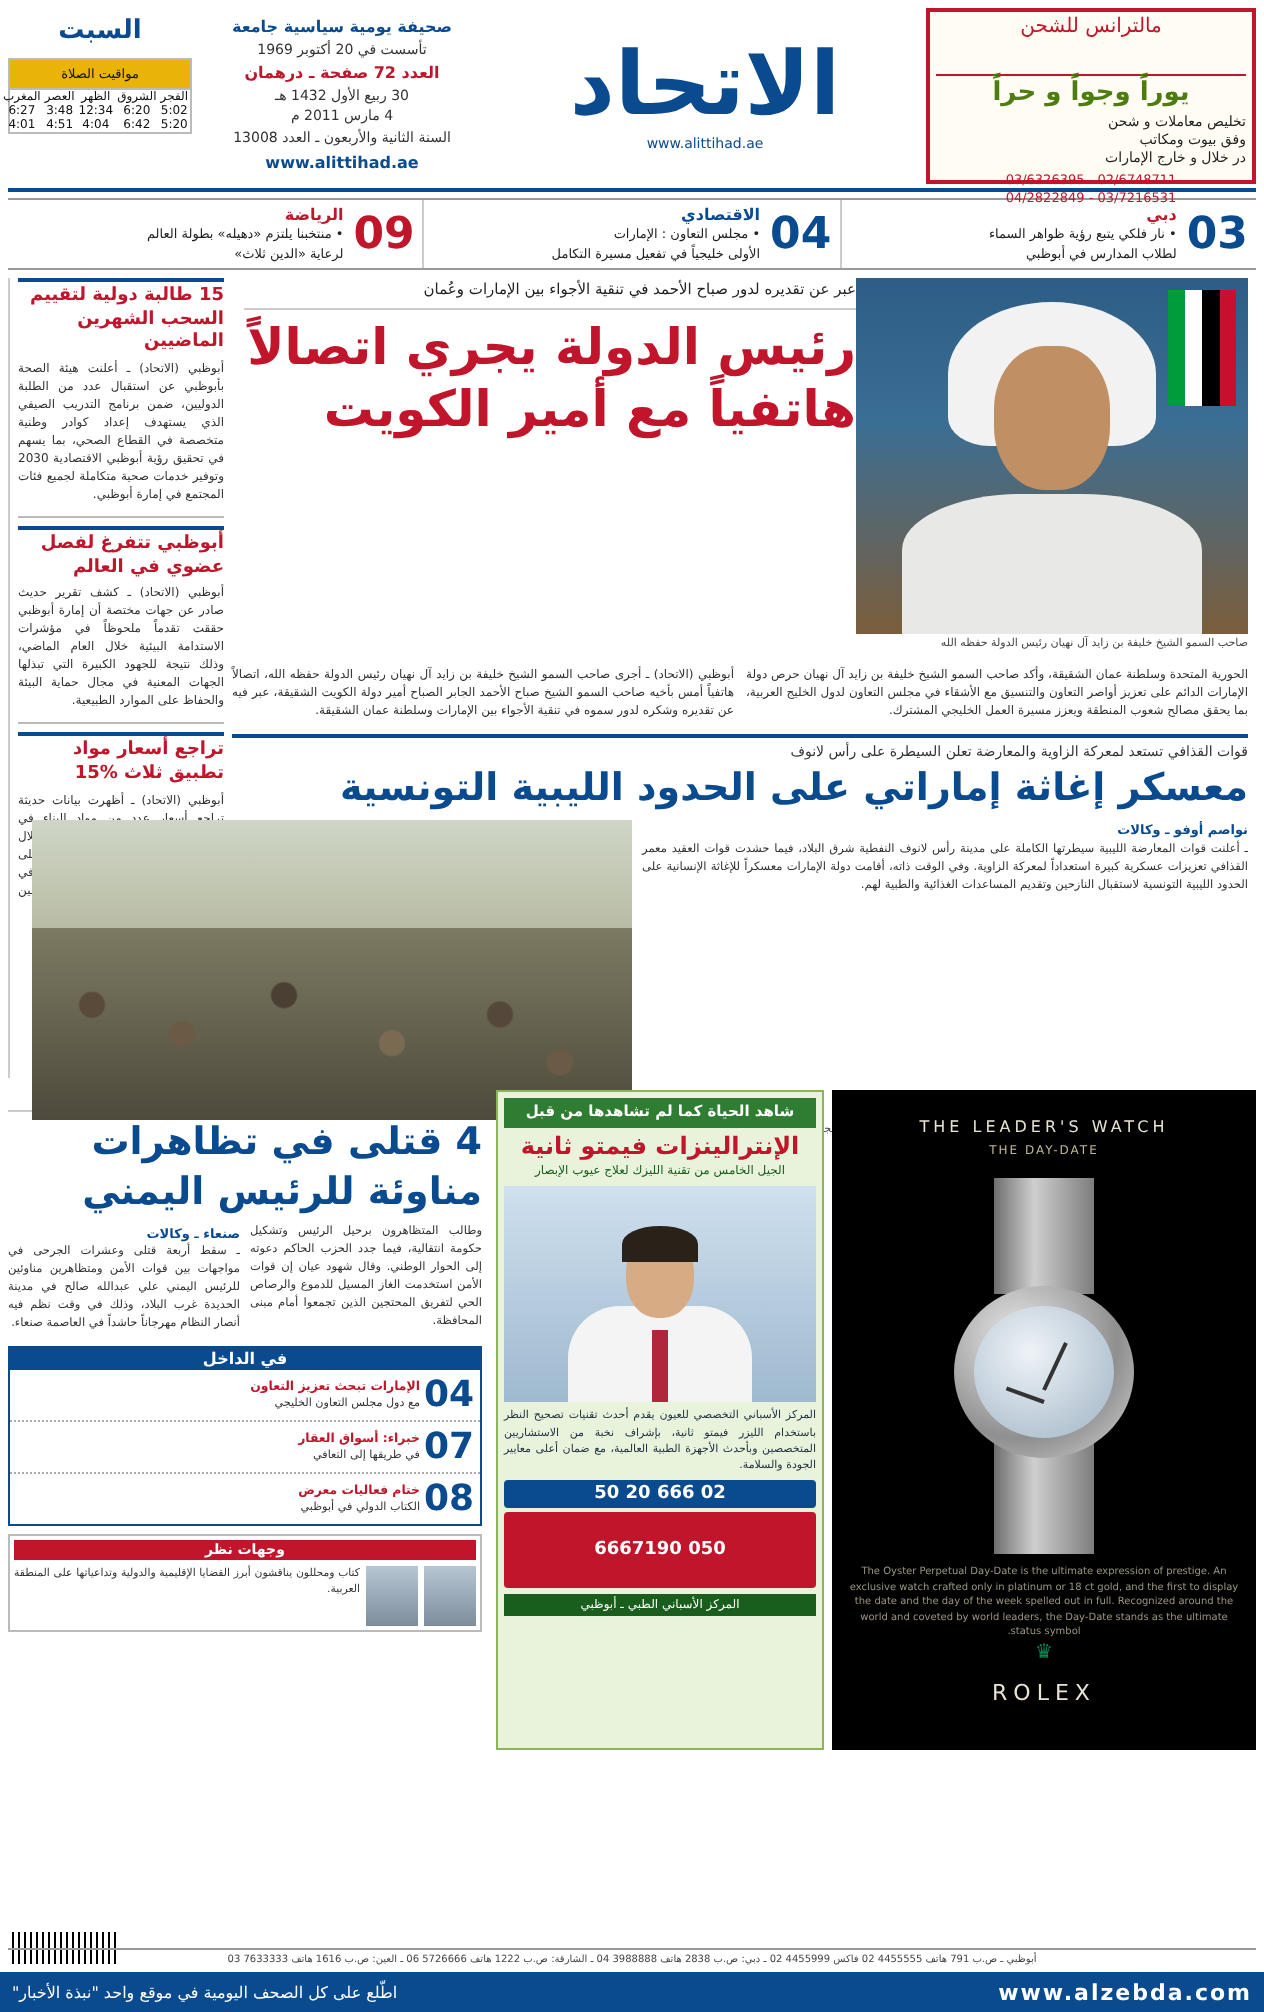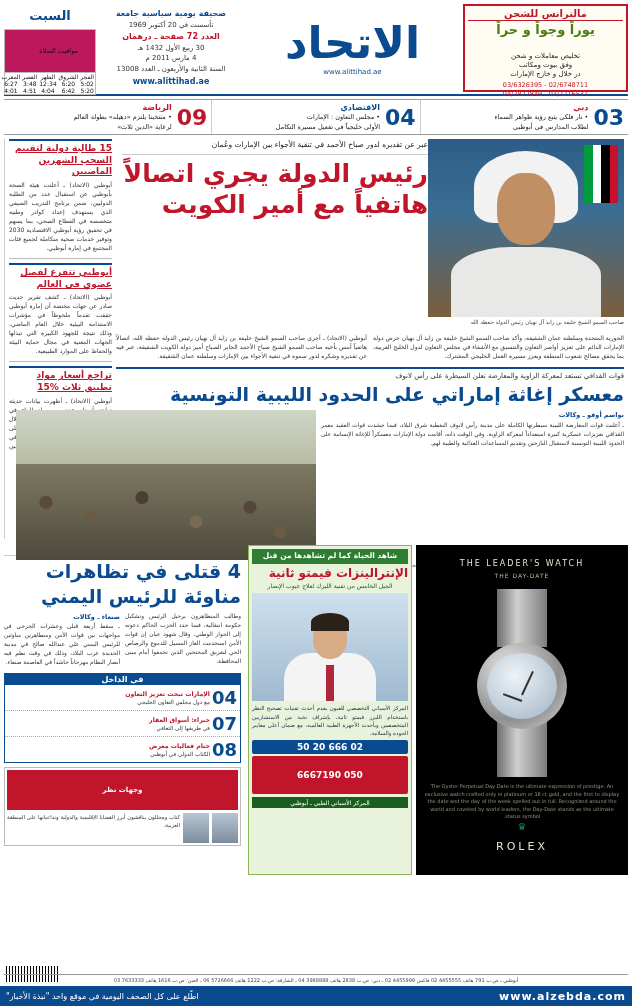--- a/index.html
+++ b/index.html
@@ -17,37 +17,37 @@
   
   .masthead {
     display:flex; flex-direction:row; align-items:stretch;
     border-bottom:2px solid #0a4a8f; padding-bottom:2px;
     height:92px;
   }
   .mh-ad {
     width:165px; border:2px solid #c0152a; margin-left:4px;
     background:#fffdf3; padding:2px 3px; position:relative;
   }
-  .mh-ad .ad-title { color:#c0152a; font-size:10px; font-weight:bold; text-align:center; border-bottom:1px solid #c0152a; padding-bottom:1px;}
+  .mh-ad .ad-title { color:#c0152a; font-size:10px; font-weight:normal; text-align:center; border-bottom:1px solid #c0152a; padding-bottom:18px;}
   .mh-ad .ad-big { color:#4d7c0f; font-size:13px; font-weight:bold; text-align:center; line-height:1.15; margin-top:2px;}
-  .mh-ad .ad-sub { font-size:7px; text-align:center; line-height:1.3; margin-top:14px; color:#222;}
+  .mh-ad .ad-sub { font-size:7px; text-align:right; line-height:1.3; margin-top:2px; color:#222;}
   .mh-ad .ad-phones { font-size:6.5px; text-align:center; color:#c0152a; margin-top:2px; line-height:1.35;}
   .mh-logo {
     flex:1; display:flex; flex-direction:column; align-items:center; justify-content:center;
   }
   .mh-logo .logo-ar { color:#0a4a8f; font-size:44px; font-weight:bold; letter-spacing:-1px; line-height:1; font-family:"DejaVu Sans", sans-serif;}
   .mh-logo .logo-sub { color:#0a4a8f; font-size:7px; margin-top:3px;}
   .mh-info { width:150px; text-align:center; font-size:7px; color:#333; padding-top:4px; line-height:1.5;}
   .mh-info .line-blue { color:#0a4a8f; font-weight:bold; font-size:8px;}
   .mh-info .price { color:#c0152a; font-size:8px; font-weight:bold;}
   .mh-info .site { color:#0a4a8f; font-size:8px; font-weight:bold; margin-top:2px;}
   .mh-right { width:92px; text-align:center; font-size:7px; padding-top:4px;}
   .mh-right .day { color:#0a4a8f; font-size:13px; font-weight:bold;}
   .prayer { margin-top:6px; border:1px solid #bbb; font-size:6px; }
-  .prayer .ptitle { background:#be185d; font-size:6.5px; padding:17px; border-bottom:1px solid #bbb;text-align:right;}
+  .prayer .ptitle { background:#eab308; font-size:6.5px; padding:3px; border-bottom:1px solid #bbb;}
   .prayer table { width:100%; border-collapse:collapse; font-size:6px;}
   .prayer td { padding:0 1px; text-align:center;}
 
   
   .navbar {
     display:flex; flex-direction:row; border-top:1px solid #999; border-bottom:1px solid #999;
     margin-top:3px; height:36px; align-items:stretch;
   }
   .nav-cell { flex:1; display:flex; align-items:center; padding:2px 4px; border-left:1px solid #ccc; }
   .nav-cell:last-child { border-left:none; }
@@ -56,21 +56,21 @@
   .nav-txt { font-size:6.5px; line-height:1.45; color:#222; }
   .nav-txt b { font-size:8px; color:#0a4a8f; display:block; }
   .nav-txt b.red { color:#c0152a; }
 
   
   .content { display:flex; flex-direction:row; margin-top:4px; height:400px; }
   .col-left-strip { width:108px; border-left:1px solid #ccc; padding-left:4px; }
   .center-col { flex:1; padding:0 4px; }
 
   .brief-box { border-top:2px solid #0a4a8f; margin-bottom:6px; padding-top:2px;}
-  .brief-title { font-size:9px; font-weight:bold; color:#c0152a; text-align:right; line-height:1.3; margin-bottom:2px;text-decoration:underline;}
+  .brief-title { font-size:9px; font-weight:bold; color:#c0152a; text-align:right; line-height:1.3; margin-bottom:2px;}
   .brief-body { font-size:6px; line-height:1.5; color:#333; text-align:justify;}
   .brief-sep { border-bottom:1px solid #bbb; margin:4px 0; }
 
   .lead { display:flex; flex-direction:row; }
   .lead-text { flex:1; padding-left:6px; text-align:right; }
   .kicker { font-size:7.5px; color:#222; line-height:1.6; border-bottom:1px solid #ccc; padding-bottom:3px; margin-bottom:3px;}
   .headline { font-size:25px; font-weight:bold; color:#c0152a; line-height:1.25; }
   .lead-photo { width:196px; }
   .photo {
     background:linear-gradient(160deg,#8fa6bd,#5e7c99);
@@ -117,21 +117,21 @@
   .watch .case { position:absolute; top:54px; left:14px; width:90px; height:86px; border-radius:50%; background:radial-gradient(circle at 35% 30%, #e8e8e8, #8f8f8f 60%, #d7d7d7);}
   .watch .dial { position:absolute; top:64px; left:24px; width:70px; height:66px; border-radius:50%; background:radial-gradient(circle at 40% 35%, #eef3f7, #9fb3c4);}
   .watch .hand1 { position:absolute; top:80px; left:58px; width:2px; height:26px; background:#333; transform-origin: bottom center; transform:rotate(25deg);}
   .watch .hand2 { position:absolute; top:92px; left:58px; width:2px; height:20px; background:#333; transform-origin:bottom center; transform:rotate(-70deg);}
   .ad-rolex .rx-foot { text-align:center; font-size:5px; color:#9a9480; margin-top:6px; line-height:1.5; padding:0 8px;}
   .ad-rolex .rx-brand { text-align:center; font-size:11px; letter-spacing:3px; color:#e8e2d2; margin-top:8px;}
   .ad-rolex .rx-crown { text-align:center; font-size:10px; color:#0a8a52; }
 
   .ad-green { width:164px; background:#e9f3dc; border:1px solid #8ab55b; position:relative; padding:3px;}
   .ad-green .ag-top { background:#2f7d32; color:#fff; font-size:7.5px; text-align:center; padding:2px; font-weight:bold; line-height:1.4;}
-  .ad-green .ag-head { color:#c0152a; font-size:12px; font-weight:bold; margin-top:2px; line-height:1.2;}
+  .ad-green .ag-head { color:#c0152a; font-size:12px; font-weight:bold; text-align:center; margin-top:2px; line-height:1.2;}
   .ad-green .ag-sub { color:#1a5e1e; font-size:6px; text-align:center; line-height:1.4; margin-top:2px;}
   .ag-person { height:108px; margin-top:3px; background:linear-gradient(180deg,#cfe0ee,#9fb9cf); position:relative; overflow:hidden;}
   .ag-person .head { position:absolute; bottom:42px; left:50%; transform:translateX(-50%); width:34px; height:42px; background:#d7ab84; border-radius:46%;}
   .ag-person .hair { position:absolute; bottom:70px; left:50%; transform:translateX(-50%); width:38px; height:18px; background:#2a2119; border-radius:50% 50% 0 0;}
   .ag-person .body { position:absolute; bottom:0; left:50%; transform:translateX(-50%); width:92px; height:48px; background:#f4f4f4; border-radius:26px 26px 0 0;}
   .ag-person .tie { position:absolute; bottom:0; left:50%; transform:translateX(-50%); width:8px; height:36px; background:#b0263a;}
   .ad-green .ag-body { font-size:5.5px; line-height:1.5; color:#234; margin-top:3px; text-align:justify;}
   .ag-phone { background:#0a4a8f; color:#fff; font-size:9px; font-weight:bold; text-align:center; margin-top:3px; padding:2px; border-radius:2px;}
   .ag-phone2 { background:#c0152a; color:#fff; font-size:9px; font-weight:bold; text-align:center; margin-top:2px; padding:14px; border-radius:2px;}
   .ag-foot { background:#1a5e1e; color:#fff; font-size:6px; text-align:center; margin-top:3px; padding:2px;}
@@ -145,21 +145,21 @@
 
   .inside-box { border:1px solid #0a4a8f; margin-top:6px; }
   .inside-title { background:#0a4a8f; color:#fff; font-size:8px; text-align:center; padding:1px; font-weight:bold;}
   .inside-row { display:flex; align-items:center; border-bottom:1px dotted #aaa; padding:2px 3px;}
   .inside-row:last-child { border-bottom:none;}
   .inside-num { font-size:18px; font-weight:bold; color:#0a4a8f; margin-left:5px; width:22px; text-align:center;}
   .inside-txt { font-size:5.6px; line-height:1.5; color:#333; flex:1;}
   .inside-txt b { display:block; color:#c0152a; font-size:6.2px;}
 
   .faces { border:1px solid #bbb; margin-top:4px; padding:2px;}
-  .faces-title { background:#c0152a; color:#fff; font-size:7px; text-align:center; padding:16px; font-weight:bold;}
+  .faces-title { background:#c0152a; color:#fff; font-size:7px; text-align:center; padding:1px; font-weight:bold;}
   .faces-body { display:flex; gap:3px; margin-top:3px;}
   .face-thumb { width:26px; height:30px; background:linear-gradient(180deg,#b7c6d3,#7d8d9c);}
   .faces-text { font-size:5.4px; line-height:1.5; color:#333; flex:1; text-align:justify;}
 
   
   .footer-strip { position:absolute; left:4px; right:4px; bottom:22px; border-top:1px solid #999; padding-top:2px;
                   font-size:5px; color:#444; text-align:center; line-height:1.5;}
   .footer-bar { position:absolute; left:0; right:0; bottom:0; height:20px; background:#0a4a8f; color:#fff;
                 display:flex; align-items:center; justify-content:space-between; padding:0 6px; font-size:8px;}
   .footer-bar .url { color:#fff; font-weight:bold; letter-spacing:1px; font-size:11px;}

